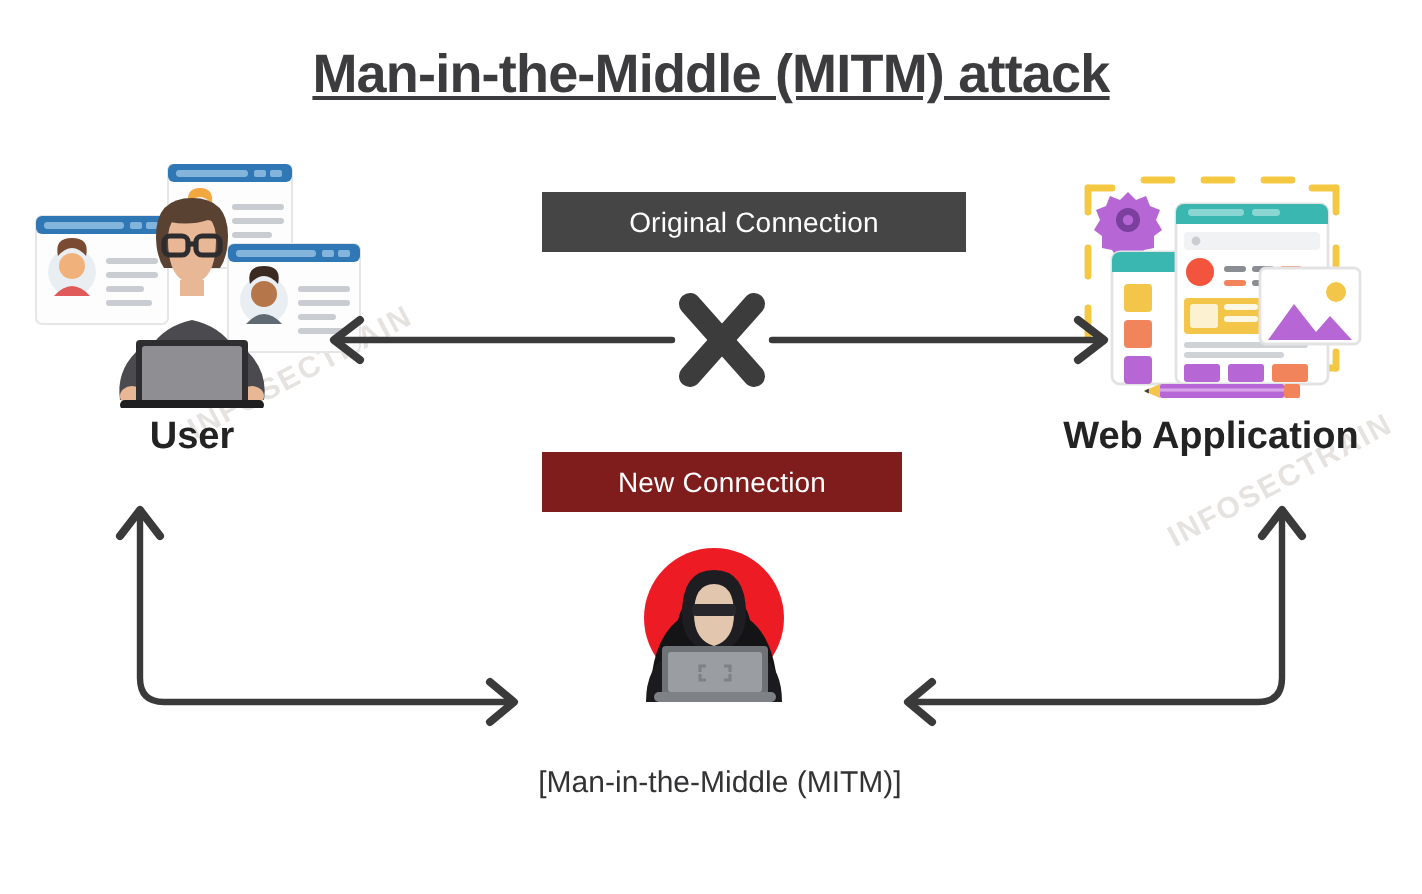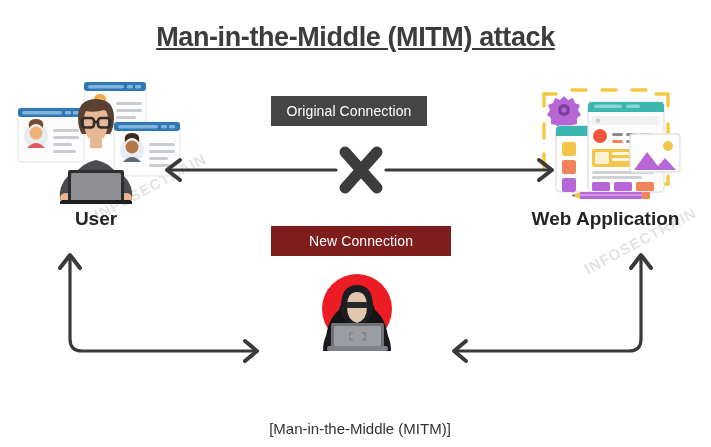--- a/index.html
+++ b/index.html
@@ -58,36 +58,35 @@
   #user-label { left: 0px; top: 208px; width: 192px; }
   #webapp-label { left: 500px; top: 208px; width: 211px; }
   #attacker-label { left: 260px; top: 347px; width: 200px; }
   #attacker-sublabel {
     position: absolute;
     left: 200px; top: 383px; width: 320px;
     text-align: center;
     font-size: 15px;
     color: #333335;
     white-space: nowrap;
-    margin-top: 37px;
   }
   
   .badge {
     position: absolute;
     display: flex;
     align-items: center;
     justify-content: center;
     color: #ffffff;
     font-size: 14px;
     letter-spacing: .1px;
     white-space: nowrap;
   }
   #badge-original {
     left: 271px; top: 96px;
-    width: 156px; height: 30px;
+    width: 212px; height: 30px;
     background: #454545;
   }
   #badge-new {
     left: 271px; top: 226px;
     width: 180px; height: 30px;
     background: #7f1d1d;
   }
   
   .illus { position: absolute; }
   #user-illustration   { left: 6px;   top: 82px;  width: 180px; height: 122px; }

